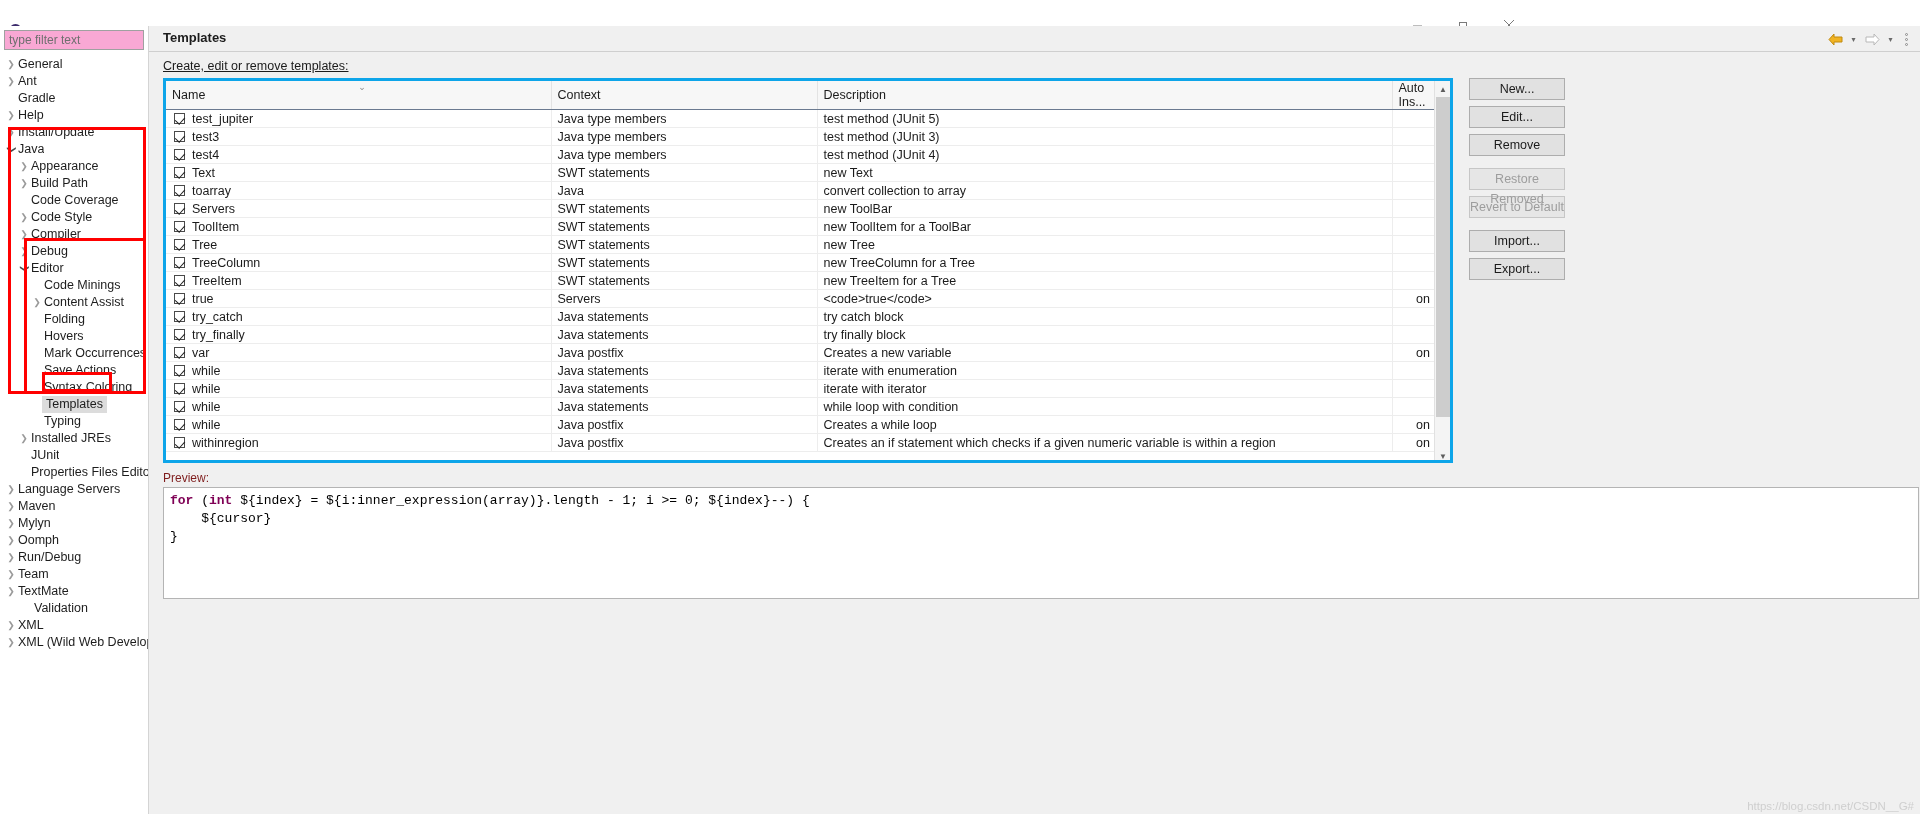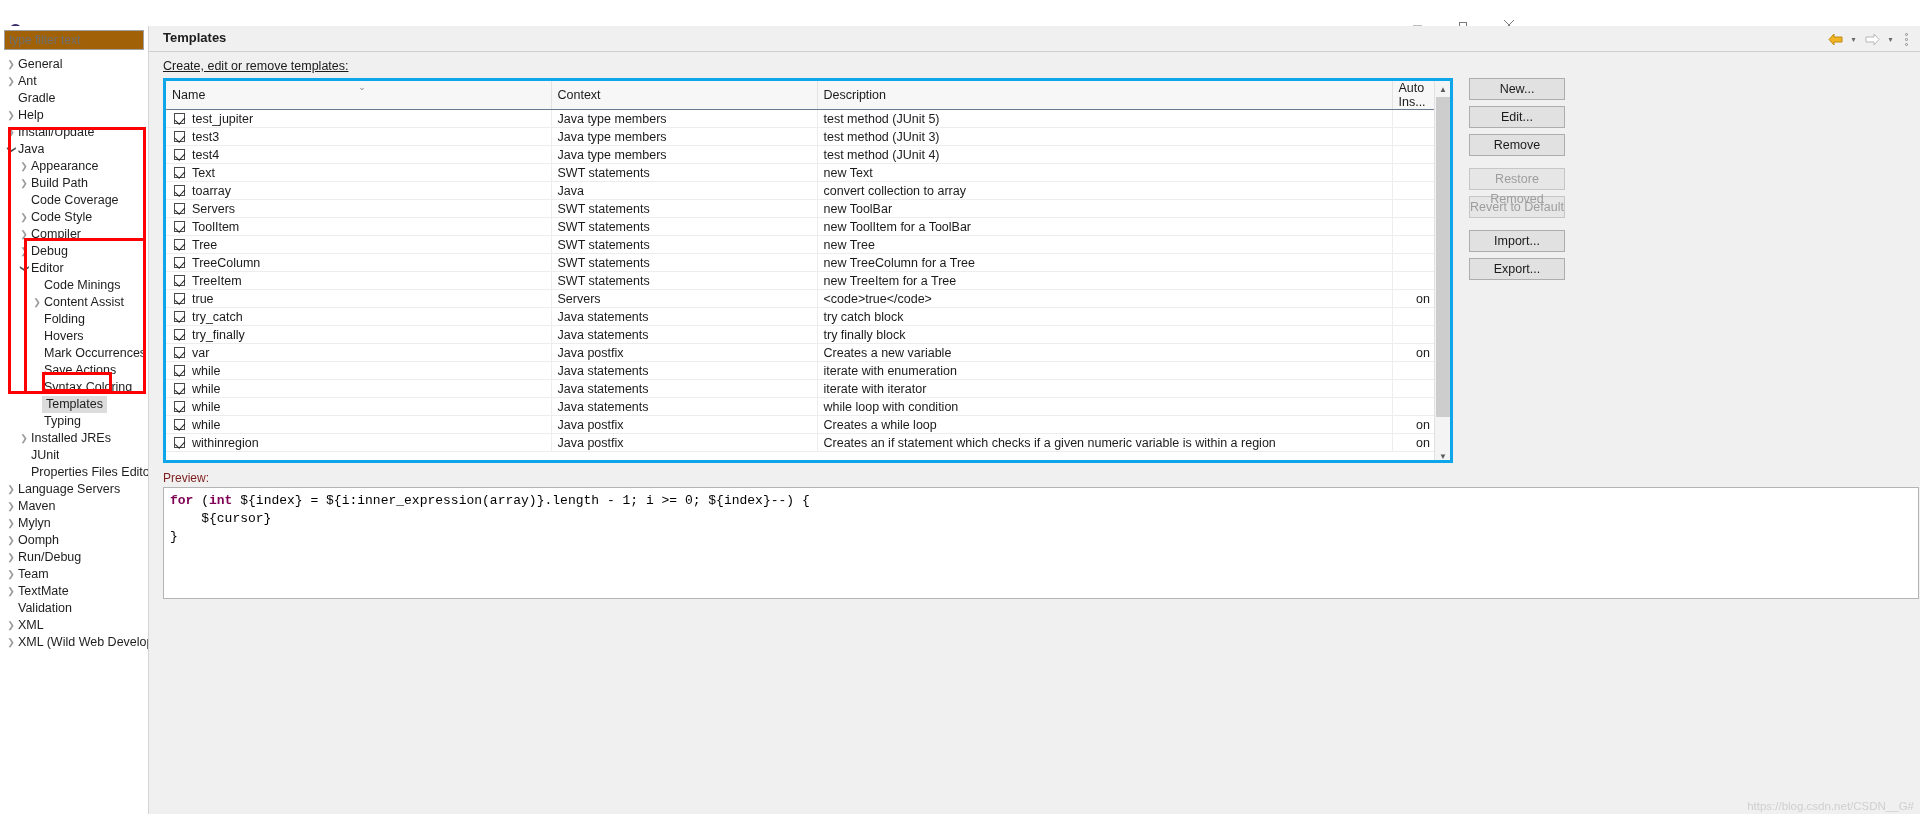--- a/index.html
+++ b/index.html
@@ -31,21 +31,21 @@
   .win-btn { width:46px; height:26px; display:flex; align-items:center; justify-content:center; color:#7a7a7a; font-size:13px; }
   .win-btn svg { display:block; }
 
   
   .left-pane {
     position:absolute; left:0; top:26px; width:148px; height:788px;
     background:#ffffff;
   }
   .filter-box {
     position:absolute; left:4px; top:4px; width:140px; height:20px;
-    border:1px solid #a0a0a0; background:#a16207;
+    border:1px solid #a0a0a0; background:#f9a8d4;
     font-family:"Liberation Sans", sans-serif; font-size:12px;
     padding:0 4px; color:#111;
   }
   .filter-box::placeholder { color:#6f6f6f; }
   .tree { position:absolute; left:0; top:30px; width:148px; height:756px; overflow:hidden; }
   .tnode { height:17px; line-height:17px; display:flex; align-items:center; white-space:nowrap; font-size:12.5px; color:#1d1d1d; }
   .tnode .arrow { width:14px; display:inline-flex; justify-content:center; align-items:center; color:#9a9a9a; font-size:9px; flex:0 0 14px; }
   .tnode .arrow.open { color:#4a4a4a; }
   .tnode .lbl { overflow:hidden; }
   .tnode.selected .lbl {
@@ -298,21 +298,21 @@
           <span class="lbl">Run/Debug</span>
         </div>
         <div class="tnode" style="padding-left: 4px;">
           <span class="arrow">❯</span>
           <span class="lbl">Team</span>
         </div>
         <div class="tnode" style="padding-left: 4px;">
           <span class="arrow">❯</span>
           <span class="lbl">TextMate</span>
         </div>
-        <div class="tnode" style="padding-left: 4px;">
+        <div class="tnode" style="padding-left: 4px; margin-left: 16px;">
           <span class="arrow"></span>
           <span class="lbl">Validation</span>
         </div>
         <div class="tnode" style="padding-left: 4px;">
           <span class="arrow">❯</span>
           <span class="lbl">XML</span>
         </div>
         <div class="tnode" style="padding-left: 4px;">
           <span class="arrow">❯</span>
           <span class="lbl">XML (Wild Web Develop</span>

